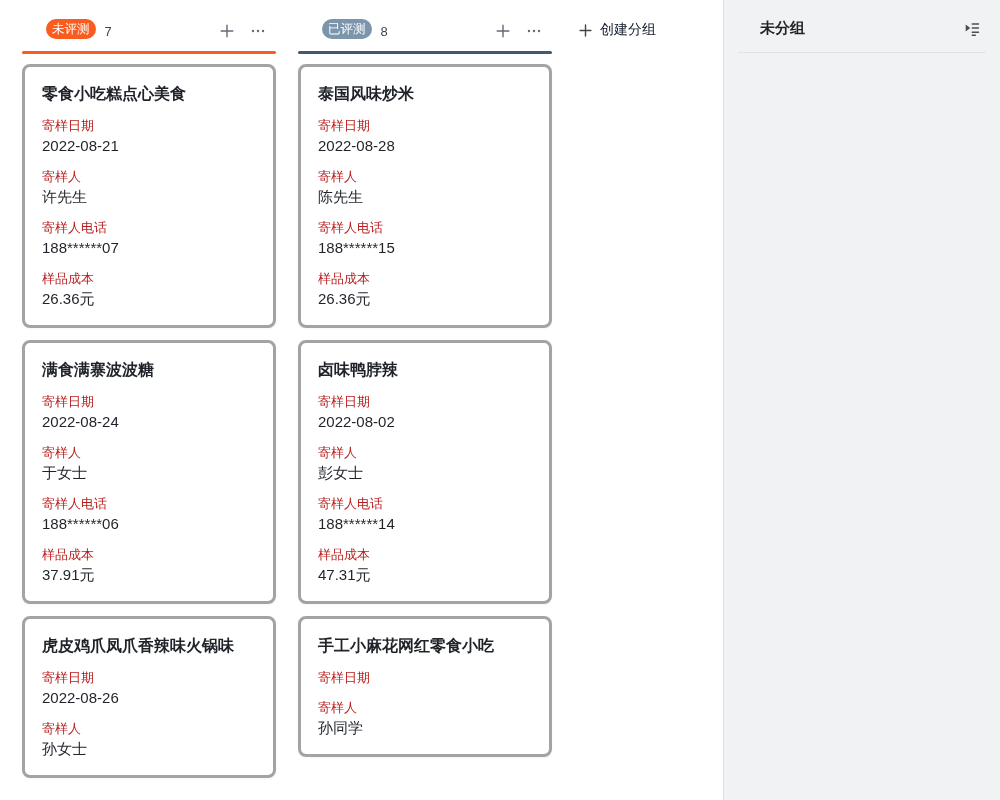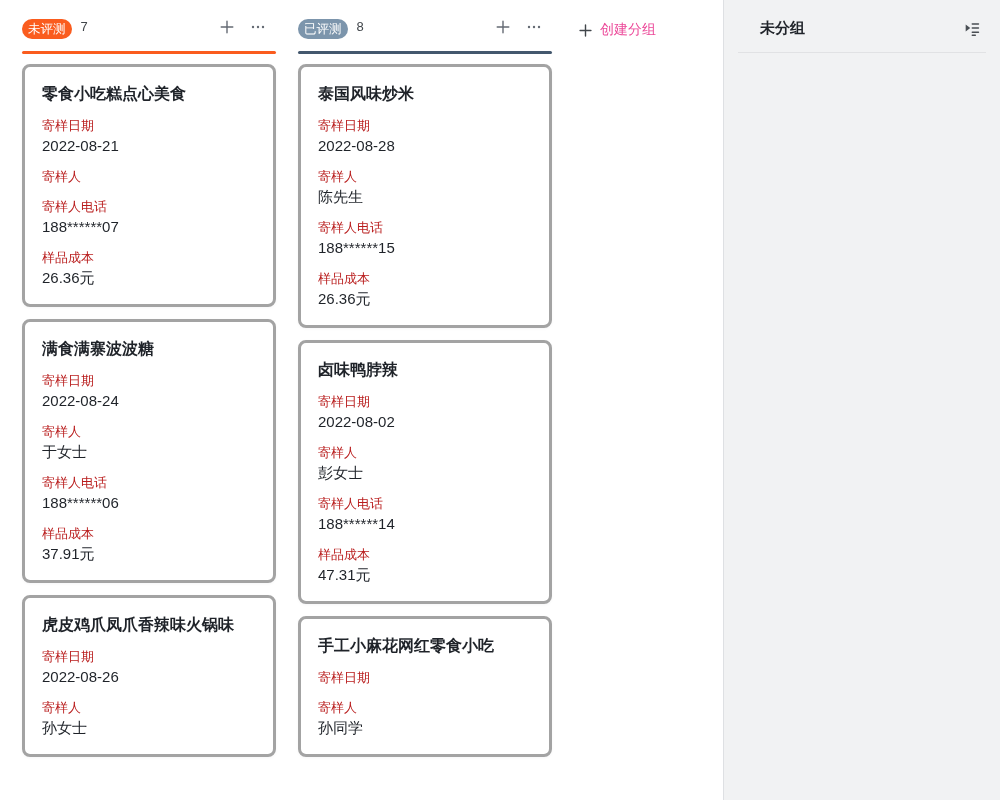--- a/index.html
+++ b/index.html
@@ -10,42 +10,42 @@
   .left-rail { position:absolute; left:0; top:0; width:4px; height:800px;
     background:#eff0f1; border-right:1px solid #dcdee0; }
 
   
   .main { position:absolute; left:0; top:0; width:723px; height:800px;
     background:#ffffff; overflow:hidden; }
   .board { position:absolute; left:22px; top:19px; display:flex;
     align-items:flex-start; gap:22px; }
   .column { width:254px; flex:0 0 254px; }
 
-  .col-header { display:flex; align-items:flex-start; height:20px; }
+  .col-header { display:flex; align-items:flex-end; height:20px;margin-left:24px; }
   .badge { height:20px; line-height:20px; padding:0 6px; border-radius:10px;
     color:#ffffff; font-size:12.5px; font-weight:500; white-space:nowrap; }
   .count { margin-left:9px; font-size:13px; color:#41464b; }
   .header-actions { margin-left:auto; display:flex; align-items:center;
     gap:15px; padding-right:10px; }
   .icon-btn { width:16px; height:16px; display:flex; align-items:center;
     justify-content:center; cursor:pointer; }
   .underline { margin-top:12px; height:3px; border-radius:1.5px; }
   .cards { margin-top:10px; }
 
   .card { background:#ffffff; border:3px solid #a3a3a3; border-radius:8px;
     padding:15px 17px 16px 17px; margin-bottom:12px;
     box-shadow:0 1px 3px rgba(31,35,41,0.04); cursor:pointer; }
   .card-title { font-size:16px; font-weight:700; line-height:23px; color:#1f2329; }
   .field { margin-top:12px; }
   .field-label { font-size:13px; line-height:18px; color:#b91c1c; }
   .field-value { font-size:15px; line-height:21px; color:#1f2329; }
 
   .create-group { display:flex; align-items:center; gap:7px; margin-left:4px;
     margin-top:1px; height:20px; white-space:nowrap; cursor:pointer; }
-  .create-group-label { font-size:14px; color:#ec4899; }
+  .create-group-label { font-size:14px; color:#0f172a; }
 
   
   .side-panel { position:absolute; left:723px; top:0; width:277px; height:800px;
     background:#f1f2f3; border-left:1px solid #dee0e3; }
   .side-header { display:flex; align-items:center; padding:18px 18px 0 36px; }
   .side-title { font-size:15px; font-weight:700; color:#1f2329; }
   .side-collapse { margin-left:auto; width:20px; height:20px; display:flex;
     align-items:center; justify-content:center; cursor:pointer; }
   .side-divider { height:1px; background:#e1e2e4; margin:14px 14px 0 14px; }
 </style>
@@ -80,20 +80,21 @@
       <div class="cards">
 
         <div class="card">
           <div class="card-title">零食小吃糕点心美食</div>
           <div class="field">
             <div class="field-label">寄样日期</div>
             <div class="field-value">2022-08-21</div>
           </div>
           <div class="field">
             <div class="field-label">寄样人</div>
+            <div class="field-value">许先生</div>
           </div>
           <div class="field">
             <div class="field-label">寄样人电话</div>
             <div class="field-value">188******07</div>
           </div>
           <div class="field">
             <div class="field-label">样品成本</div>
             <div class="field-value">26.36元</div>
           </div>
         </div>

